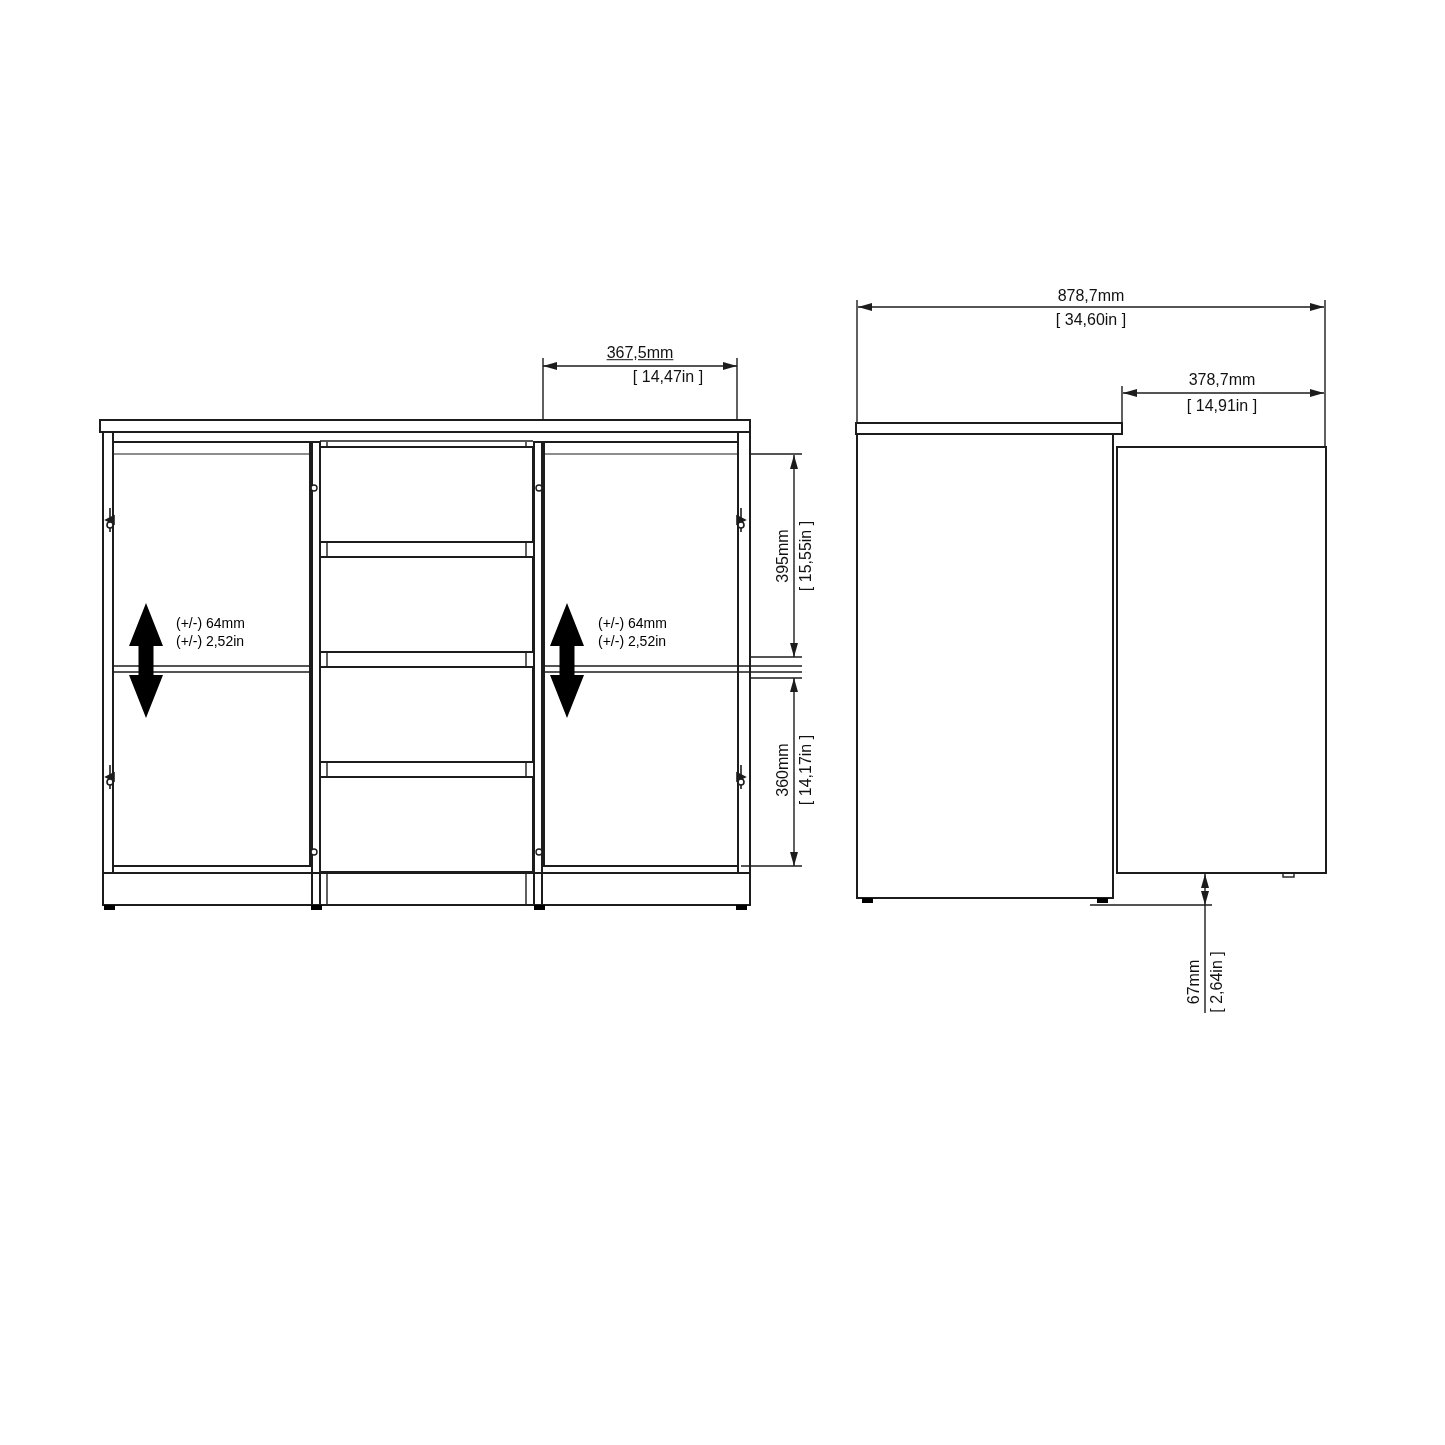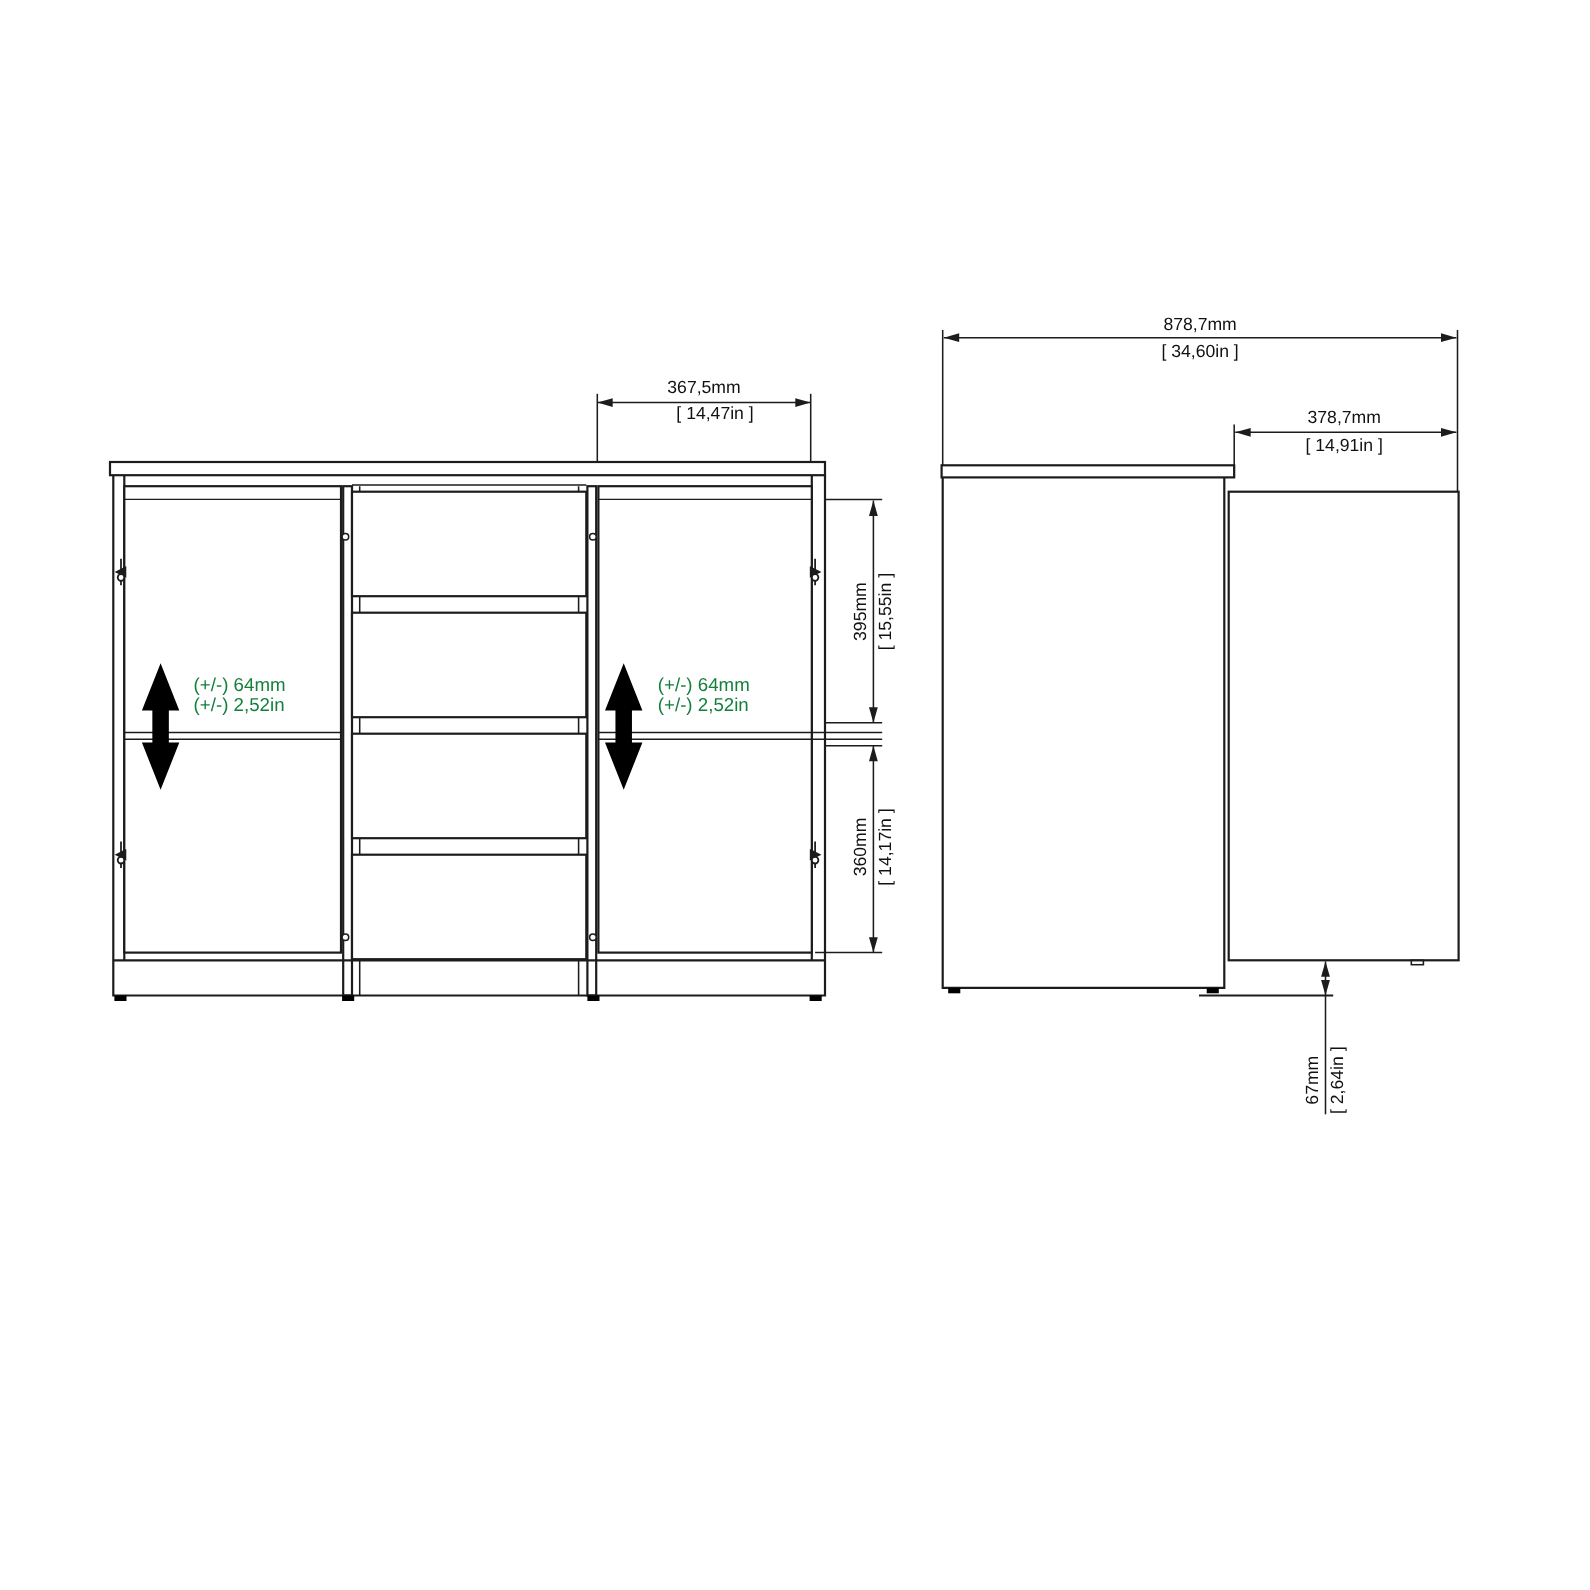--- a/index.html
+++ b/index.html
@@ -16,24 +16,24 @@
     position:absolute;
     transform:translate(-50%,-50%);
     font-size:16px;
     line-height:1.1;
     white-space:nowrap;
     color:#111;
   }
   .lbl.rot { transform:translate(-50%,-50%) rotate(-90deg); }
   .adjust-note {
     position:absolute;
-    font-size:17px;
+    font-size:14px;
     line-height:18px;
     white-space:nowrap;
-    color:#15803d;
+    color:#000000;
   }
 </style>
 </head>
 <body>
 
 <div class="page">
 
   <svg class="draw" width="1445" height="1445" viewBox="0 0 1445 1445">
     <g stroke="#1c1c1c" fill="none" stroke-width="2">
 
@@ -156,22 +156,22 @@
       </g>
 
       <g stroke-width="1.4">
         <path d="M1205,874 V1013"></path>
         <path d="M1205,874 l-4,14 h8 z" fill="#1c1c1c" stroke="none"></path>
         <path d="M1205,905 l-4,-14 h8 z" fill="#1c1c1c" stroke="none"></path>
       </g>
     </g>
   </svg>
 
-  <div class="lbl" style="left:640px; top:353px;">367,5mm</div>
-  <div class="lbl" style="left:650px; top:377px;">[ 14,47in ]</div>
+  <div class="lbl" style="left:640px; top:353px;text-decoration:underline;">367,5mm</div>
+  <div class="lbl" style="left:668px; top:377px;">[ 14,47in ]</div>
 
   <div class="lbl rot" style="left:783px; top:556px;">395mm</div>
   <div class="lbl rot" style="left:806px; top:556px;">[ 15,55in ]</div>
 
   <div class="lbl rot" style="left:783px; top:770px;">360mm</div>
   <div class="lbl rot" style="left:806px; top:770px;">[ 14,17in ]</div>
 
   <div class="adjust-note" style="left:176px; top:614px;">
     <div>(+/-) 64mm</div>
     <div>(+/-) 2,52in</div>

